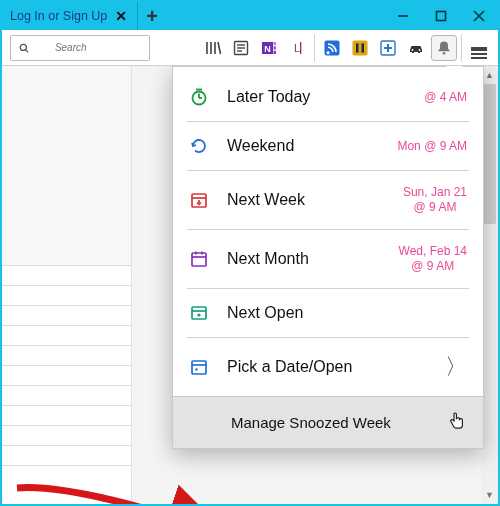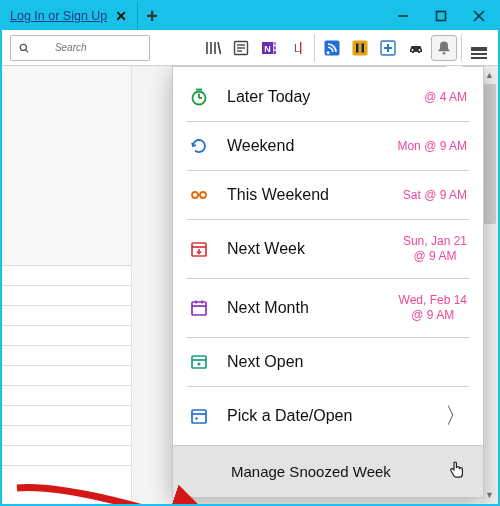--- a/index.html
+++ b/index.html
@@ -2,21 +2,21 @@
 <html><head>
 <meta charset="utf-8">
 <style>
   * { box-sizing: border-box; margin: 0; padding: 0; }
   html, body { width: 500px; height: 506px; overflow: hidden; font-family: "Segoe UI", Arial, sans-serif; font-size: 13px; background: #fff; }
   .window { width: 500px; height: 506px; border: 2px solid #17c1e8; display: flex; flex-direction: column; }
 
   
   .titlebar { background: #17c1e8; height: 28px; display: flex; align-items: stretch; }
   .tab { display: flex; align-items: center; gap: 6px; padding: 0 8px; background: #17c1e8; border-right: 1px solid rgba(0,0,0,.2); }
-  .tab-title { color: #1a3c88; text-decoration: underline; font-family: Arial, sans-serif; font-size: 12.5px; }
+  .tab-title { color: #1a3c88; font-family: Arial, sans-serif; font-size: 12.5px; }
   .tab-close { color: #111; font-weight: bold; font-size: 14px; padding: 0 2px; cursor: default; }
   .newtab { width: 28px; display: flex; align-items: center; justify-content: center; color: #333; font-size: 20px; font-weight: bold; }
   .titlebar-spacer { flex: 1; }
   .winbtn { width: 38px; display: flex; align-items: center; justify-content: center; color: #003b4a; }
   .winbtn svg { width: 12px; height: 12px; stroke: #003b4a; stroke-width: 1.6; fill: none; }
 
   
   .toolbar-row { height: 36px; display: flex; align-items: center; border-bottom: 1px solid #cfcfcf; background: #fff; padding: 0 6px 0 0; gap: 4px; }
   .search { display: flex; align-items: center; gap: 6px; border: 1px solid #bdbdbd; height: 26px; padding: 0 8px; margin: 0 8px 0 8px; width: 140px; border-radius: 2px; }
   .search svg { width: 14px; height: 14px; stroke: #555; fill: none; stroke-width: 2; }
@@ -223,31 +223,20 @@
           <span class="icon">
             <svg viewBox="0 0 20 20" fill="none" stroke="#1f6fd6" stroke-width="1.8">
                 <path d="M4 10 a6 6 0 1 1 2 4.5"></path>
                 <polyline points="3,7 4,10 7,9"></polyline>
               </svg>
           </span>
           <span class="label">Weekend</span>
           <span class="time">Mon @ 9 AM</span>
         </div>
 
-        <div class="row">
-          <span class="icon">
-            <svg viewBox="0 0 20 20" fill="none" stroke="#e86c0a" stroke-width="1.8">
-                <circle cx="6" cy="10" r="3"></circle>
-                <circle cx="14" cy="10" r="3"></circle>
-                <line x1="9" y1="10" x2="11" y2="10"></line>
-              </svg>
-          </span>
-          <span class="label">This Weekend</span>
-          <span class="time">Sat @ 9 AM</span>
-        </div>
 
         <div class="row">
           <span class="icon">
             <svg viewBox="0 0 20 20" fill="none" stroke="#d63838" stroke-width="1.7">
                 <rect x="3" y="4" width="14" height="13" rx="1"></rect>
                 <line x1="3" y1="8" x2="17" y2="8"></line>
                 <line x1="10" y1="10" x2="10" y2="14"></line>
                 <polyline points="8,12.5 10,14.5 12,12.5"></polyline>
               </svg>
           </span>

